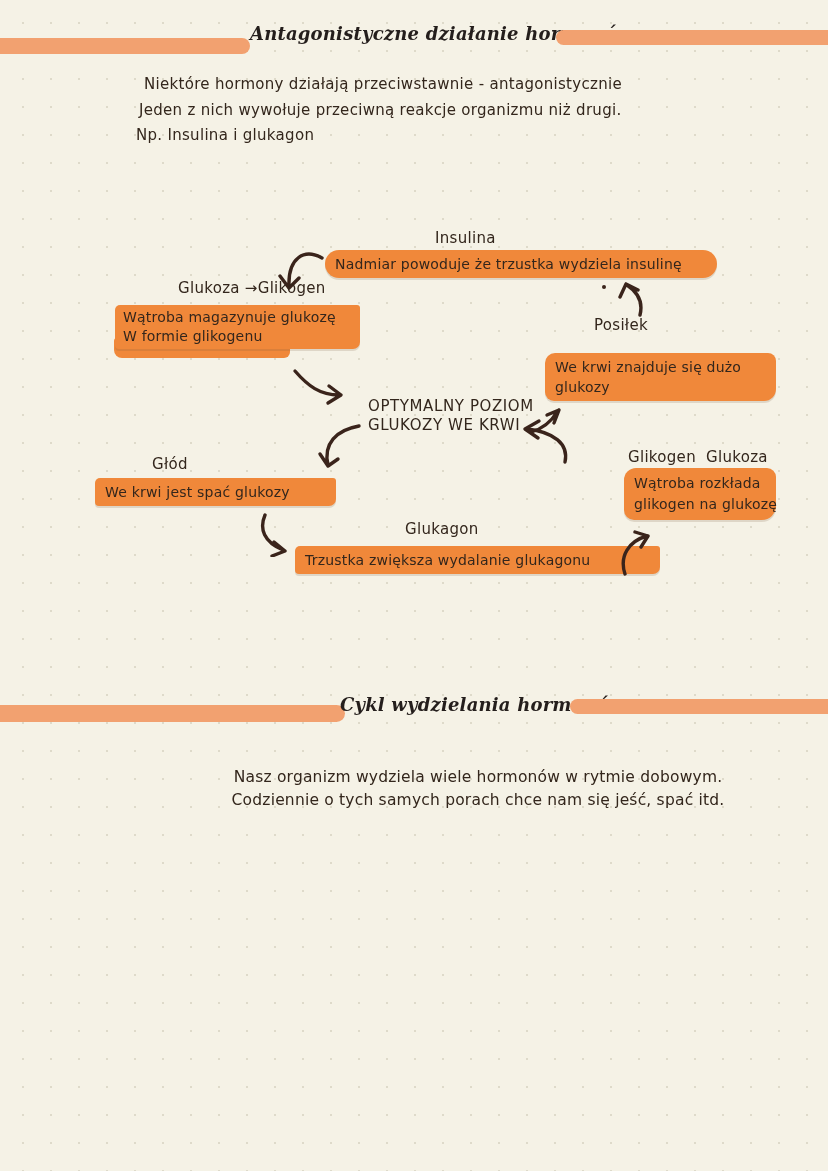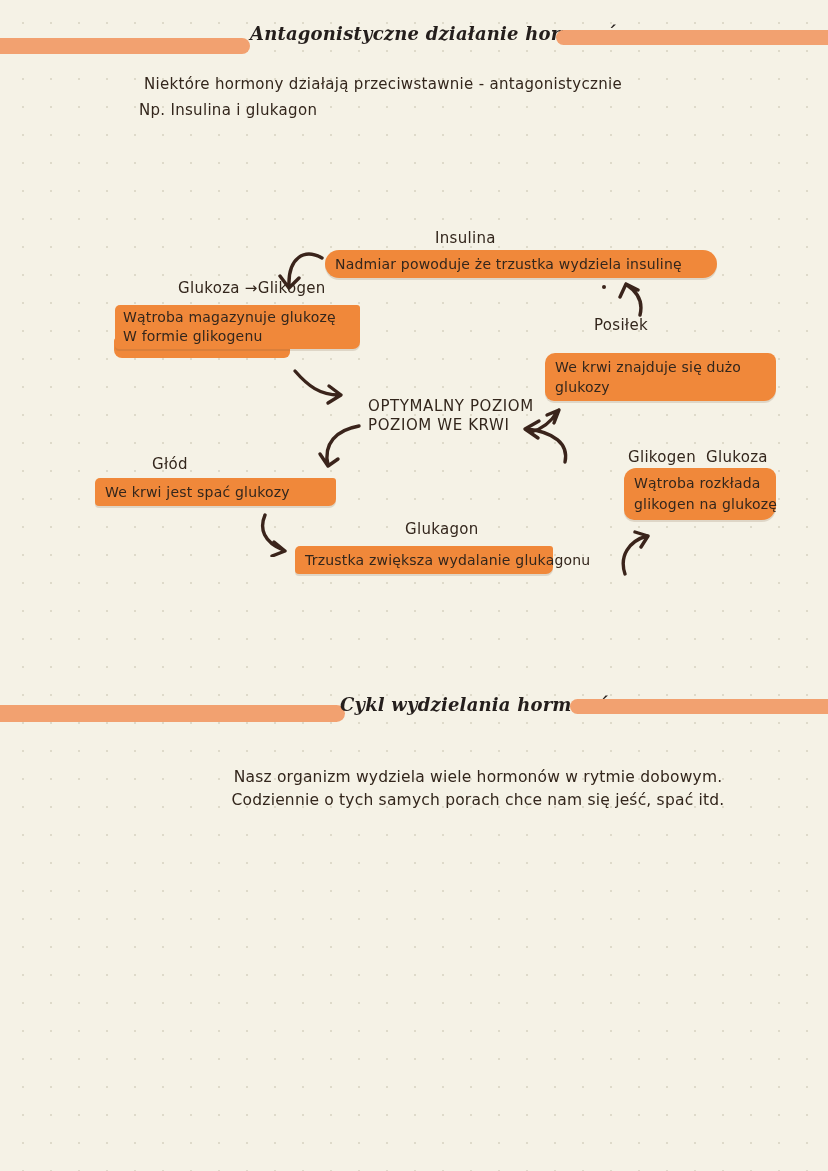--- a/index.html
+++ b/index.html
@@ -46,20 +46,21 @@
 <body>
 
 <div class="canvas">
 
   <div class="bar cap-r" style="left:0;top:38px;width:250px;height:16px;"></div>
   <div class="script-title" style="left:250px;top:23px;width:290px;font-size:18px;">Antagonistyczne działanie hormonów</div>
   <div class="bar cap-l" style="left:556px;top:30px;width:272px;height:15px;"></div>
 
   <div class="intro">
     <div>Niektóre hormony działają przeciwstawnie - antagonistycznie</div>
+    <div>Jeden z nich wywołuje przeciwną reakcje organizmu niż drugi.</div>
     <div>Np. Insulina i glukagon</div>
   </div>
 
   <div class="lbl" style="left:435px;top:229px;">Insulina</div>
 
   <div class="hl" style="left:325px;top:250px;width:392px;border-radius:14px;">
     <div>Nadmiar powoduje że trzustka wydziela insulinę</div>
   </div>
 
   <svg class="arrow" style="left:268px;top:246px;" width="58" height="52" viewBox="0 0 58 52">
@@ -84,21 +85,21 @@
     <div>We krwi znajduje się dużo</div>
     <div>glukozy</div>
   </div>
 
   <svg class="arrow" style="left:290px;top:366px;" width="58" height="40" viewBox="0 0 58 40">
     <path d="M5 5 C18 20 30 29 49 29 M39 20 L51 29 M38 37 L51 29"></path>
   </svg>
 
   <div class="lbl caps" style="left:368px;top:397px;">
     <div>OPTYMALNY POZIOM</div>
-    <div>POZIOM WE KRWI</div>
+    <div>GLUKOZY WE KRWI</div>
   </div>
 
   <svg class="arrow" style="left:518px;top:402px;" width="58" height="66" viewBox="0 0 58 66">
     <path d="M13 30 C24 27 33 20 39 10 M29 13 L41 8 M36 21 L41 8"></path>
     <path d="M47 60 C51 42 36 30 9 27 M21 19 L7 27 M20 36 L7 27"></path>
   </svg>
 
   <svg class="arrow" style="left:316px;top:420px;" width="48" height="52" viewBox="0 0 48 52">
     <path d="M43 6 C20 10 7 24 12 45 M4 34 L12 46 M22 39 L12 46"></path>
   </svg>
@@ -116,21 +117,21 @@
     <div>Wątroba rozkłada</div>
     <div>glikogen na glukozę</div>
   </div>
 
   <svg class="arrow" style="left:256px;top:511px;" width="40" height="46" viewBox="0 0 40 46">
     <path d="M9 4 C3 18 8 31 27 39 M18 31 L29 40 M16 45 L29 40"></path>
   </svg>
 
   <div class="lbl" style="left:405px;top:520px;">Glukagon</div>
 
-  <div class="hl" style="left:295px;top:546px;width:258px;">
+  <div class="hl" style="left:295px;top:546px;width:365px;">
     <div>Trzustka zwiększa wydalanie glukagonu</div>
   </div>
 
   <svg class="arrow" style="left:616px;top:530px;" width="42" height="48" viewBox="0 0 42 48">
     <path d="M9 44 C3 26 13 11 31 6 M19 2 L32 6 M25 17 L32 6"></path>
   </svg>
 
   <div class="bar cap-r" style="left:0;top:705px;width:345px;height:17px;"></div>
   <div class="script-title" style="left:340px;top:694px;width:230px;font-size:18px;">Cykl wydzielania hormonów</div>
   <div class="bar cap-l" style="left:570px;top:699px;width:258px;height:15px;"></div>

